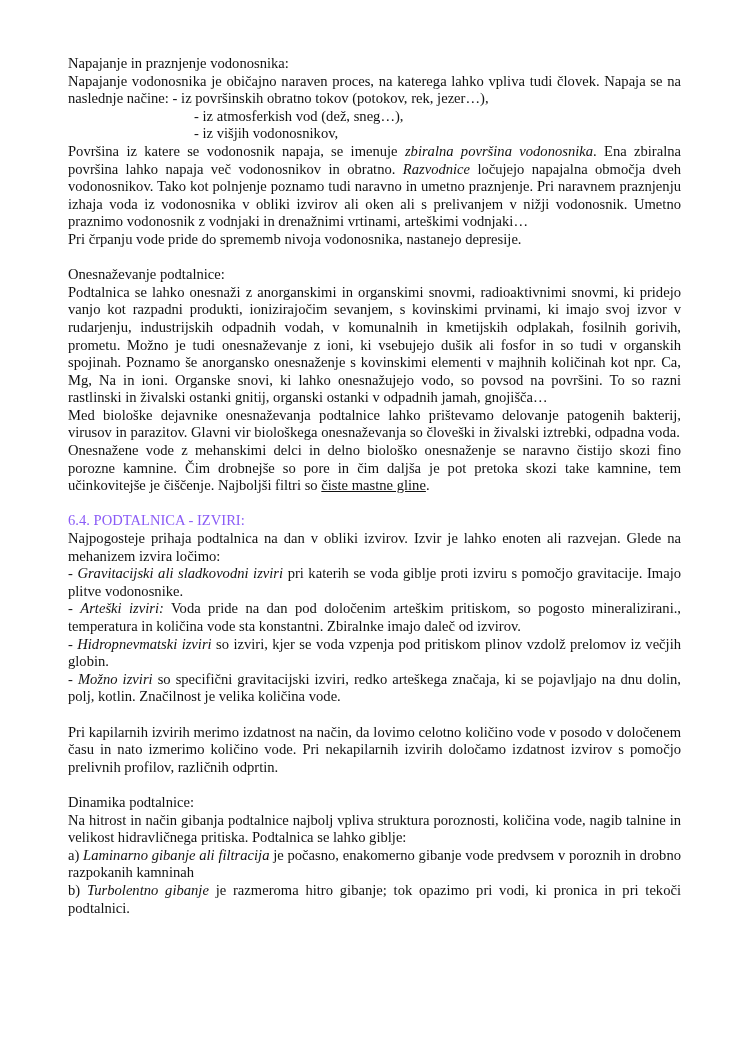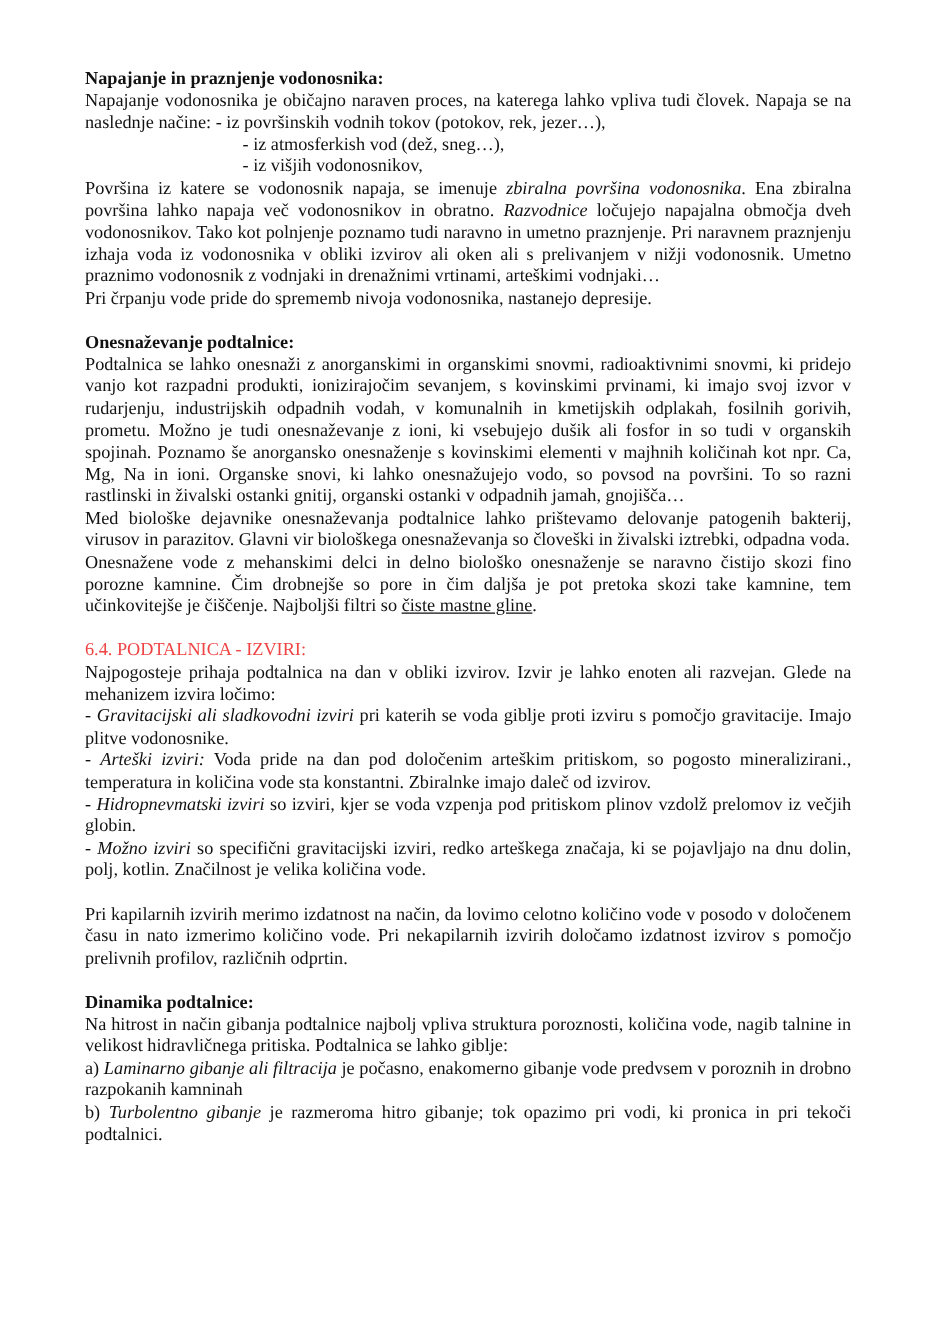--- a/index.html
+++ b/index.html
@@ -3,49 +3,49 @@
 <meta charset="utf-8">
 <style>
   html, body { margin: 0; padding: 0; background: #ffffff; }
   body { width: 750px; height: 1061px; overflow: hidden; }
   .page {
     position: absolute; left: 68px; top: 55px; width: 613px;
     font-family: "Liberation Serif", "DejaVu Serif", serif;
     font-size: 14.6px; line-height: 17.6px; color: #111111;
   }
   .page p { margin: 0; text-align: justify; }
-  .h { font-weight: bold; margin: 0; }
+  .h { font-weight: normal; margin: 0; }
   .red { color: #e0141b; font-weight: normal; }
   .gap { height: 17.6px; }
   .indent { padding-left: 126px; display: block; }
   .u { text-decoration: underline; }
   em { font-style: italic; margin-top: 28px; }
 </style>
 </head>
 <body>
 
 <div class="page">
 
   <p class="h">Napajanje in praznjenje vodonosnika:</p>
-  <p><span>Napajanje vodonosnika je običajno naraven proces, na katerega lahko vpliva tudi človek. Napaja se na naslednje načine:</span> <span>- iz površinskih vodnih tokov (potokov, rek, jezer…),</span></p>
+  <p><span>Napajanje vodonosnika je običajno naraven proces, na katerega lahko vpliva tudi človek. Napaja se na naslednje načine:</span> <span>- iz površinskih obratno tokov (potokov, rek, jezer…),</span></p>
   <span class="indent">- iz atmosferkish vod (dež, sneg…),</span>
   <span class="indent">- iz višjih vodonosnikov,</span>
   <p><span>Površina iz katere se vodonosnik napaja, se imenuje </span><em>zbiralna površina vodonosnika</em><span>. Ena zbiralna površina lahko napaja več vodonosnikov in obratno. </span><em>Razvodnice</em><span> ločujejo napajalna območja dveh vodonosnikov. Tako kot polnjenje poznamo tudi naravno in umetno praznjenje. Pri naravnem praznjenju izhaja voda iz vodonosnika v obliki izvirov ali oken ali s prelivanjem v nižji vodonosnik. Umetno praznimo vodonosnik z vodnjaki in drenažnimi vrtinami, arteškimi vodnjaki…</span></p>
   <p>Pri črpanju vode pride do sprememb nivoja vodonosnika, nastanejo depresije.</p>
 
   <div class="gap"></div>
 
   <p class="h">Onesnaževanje podtalnice:</p>
   <p>Podtalnica se lahko onesnaži z anorganskimi in organskimi snovmi, radioaktivnimi snovmi, ki pridejo vanjo kot razpadni produkti, ionizirajočim sevanjem, s kovinskimi prvinami, ki imajo svoj izvor v rudarjenju, industrijskih odpadnih vodah, v komunalnih in kmetijskih odplakah, fosilnih gorivih, prometu. Možno je tudi onesnaževanje z ioni, ki vsebujejo dušik ali fosfor in so tudi v organskih spojinah. Poznamo še anorgansko onesnaženje s kovinskimi elementi v majhnih količinah kot npr. Ca, Mg, Na in ioni. Organske snovi, ki lahko onesnažujejo vodo, so povsod na površini. To so razni rastlinski in živalski ostanki gnitij, organski ostanki v odpadnih jamah, gnojišča…</p>
   <p>Med biološke dejavnike onesnaževanja podtalnice lahko prištevamo delovanje patogenih bakterij, virusov in parazitov. Glavni vir biološkega onesnaževanja so človeški in živalski iztrebki, odpadna voda.</p>
   <p><span>Onesnažene vode z mehanskimi delci in delno biološko onesnaženje se naravno čistijo skozi fino porozne kamnine. Čim drobnejše so pore in čim daljša je pot pretoka skozi take kamnine, tem učinkovitejše je čiščenje. Najboljši filtri so </span><span class="u">čiste mastne gline</span><span>.</span></p>
 
   <div class="gap"></div>
 
-  <p class="h red" style="color: #ef4444;">6.4. PODTALNICA - IZVIRI:</p>
+  <p class="h red" style="color: #8b5cf6;">6.4. PODTALNICA - IZVIRI:</p>
   <p>Najpogosteje prihaja podtalnica na dan v obliki izvirov. Izvir je lahko enoten ali razvejan. Glede na mehanizem izvira ločimo:</p>
   <p><span>- </span><em>Gravitacijski ali sladkovodni izviri</em><span> pri katerih se voda giblje proti izviru s pomočjo gravitacije. Imajo plitve vodonosnike.</span></p>
   <p><span>- </span><em>Arteški izviri:</em><span> Voda pride na dan pod določenim arteškim pritiskom, so pogosto mineralizirani., temperatura in količina vode sta konstantni. Zbiralnke imajo daleč od izvirov.</span></p>
   <p><span>- </span><em>Hidropnevmatski izviri</em><span> so izviri, kjer se voda vzpenja pod pritiskom plinov vzdolž prelomov iz večjih globin.</span></p>
   <p><span>- </span><em>Možno izviri</em><span> so specifični gravitacijski izviri, redko arteškega značaja, ki se pojavljajo na dnu dolin, polj, kotlin. Značilnost je velika količina vode.</span></p>
 
   <div class="gap"></div>
 
   <p>Pri kapilarnih izvirih merimo izdatnost na način, da lovimo celotno količino vode v posodo v določenem času in nato izmerimo količino vode. Pri nekapilarnih izvirih določamo izdatnost izvirov s pomočjo prelivnih profilov, različnih odprtin.</p>
 

